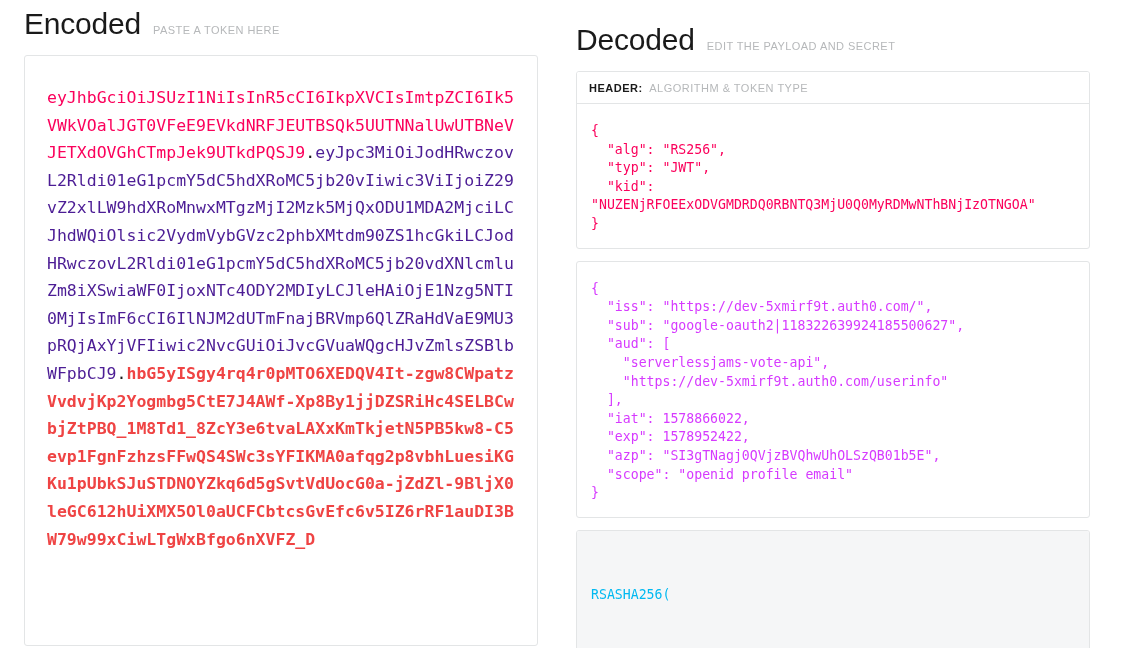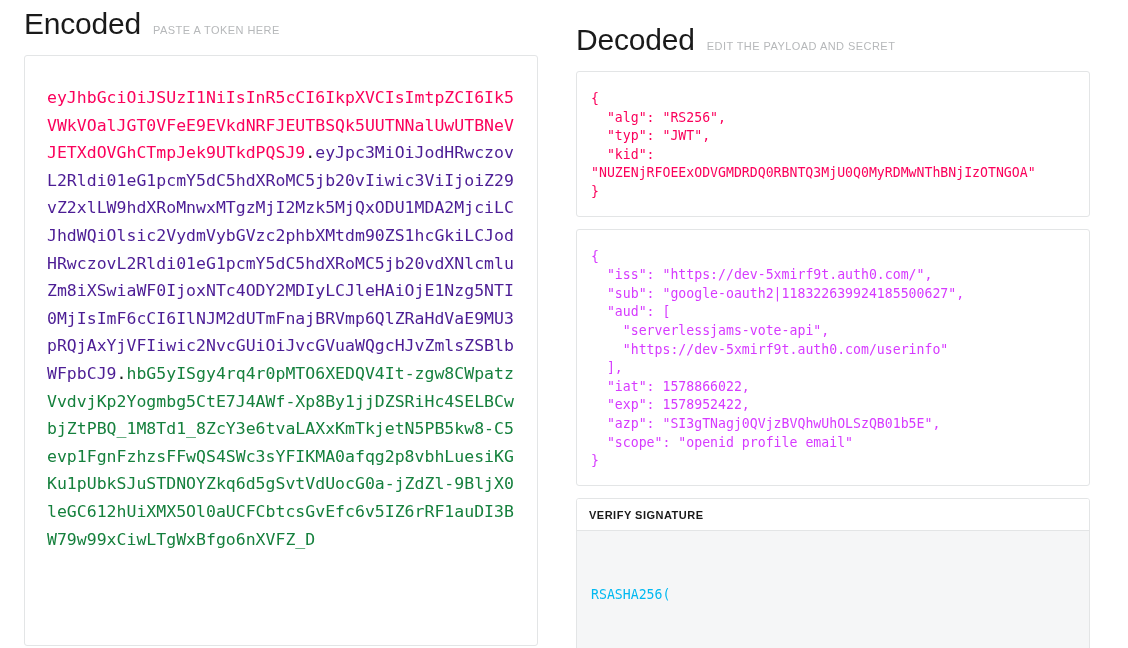--- a/index.html
+++ b/index.html
@@ -74,21 +74,21 @@
     font-family: "DejaVu Sans Mono", "Liberation Mono", monospace;
     font-size: 16.5px;
     line-height: 27.6px;
     word-break: break-all;
     white-space: pre-wrap;
     overflow-wrap: anywhere;
     margin: 0;
   }
   .seg-header  { color: #fb015b; }
   .seg-payload { color: #4c1d95; }
-  .seg-sig     { color: #15803d; }
+  .seg-sig     { color: #ef4444; font-weight: bold; }
   .seg-dot     { color: #1a1a1a; }
 
   
   .card {
     border: 1px solid #e3e5e6;
     border-radius: 3px;
     background: #fff;
     margin-bottom: 12px;
     overflow: hidden;
   }
@@ -153,20 +153,24 @@
 
   <div class="col col-decoded">
     <div class="panel-head">
       <span class="panel-title">Decoded</span>
       <span class="panel-sub">EDIT THE PAYLOAD AND SECRET</span>
     </div>
 
     <div class="decoded-stack">
 
       <div class="card">
+        <div class="card-head">
+          <span class="lbl">HEADER:</span>
+          <span class="hint">ALGORITHM &amp; TOKEN TYPE</span>
+        </div>
         <div class="card-body body-header">{
   "alg": "RS256",
   "typ": "JWT",
   "kid":
 "NUZENjRFOEExODVGMDRDQ0RBNTQ3MjU0Q0MyRDMwNThBNjIzOTNGOA"
 }</div>
       </div>
 
       <div class="card">
         <div class="card-body body-payload">{
@@ -177,24 +181,20 @@
     "https://dev-5xmirf9t.auth0.com/userinfo"
   ],
   "iat": 1578866022,
   "exp": 1578952422,
   "azp": "SI3gTNagj0QVjzBVQhwUhOLSzQB01b5E",
   "scope": "openid profile email"
 }</div>
       </div>
 
       <div class="card">
-        <div class="card-head">
-          <span class="lbl">VERIFY SIGNATURE</span>
-          <span class="hint"></span>
-        </div>
         <div class="card-body body-verify">
           <span class="ln">RSASHA256(</span>
           
           
           
         </div>
       </div>
 
     </div>
   </div>

